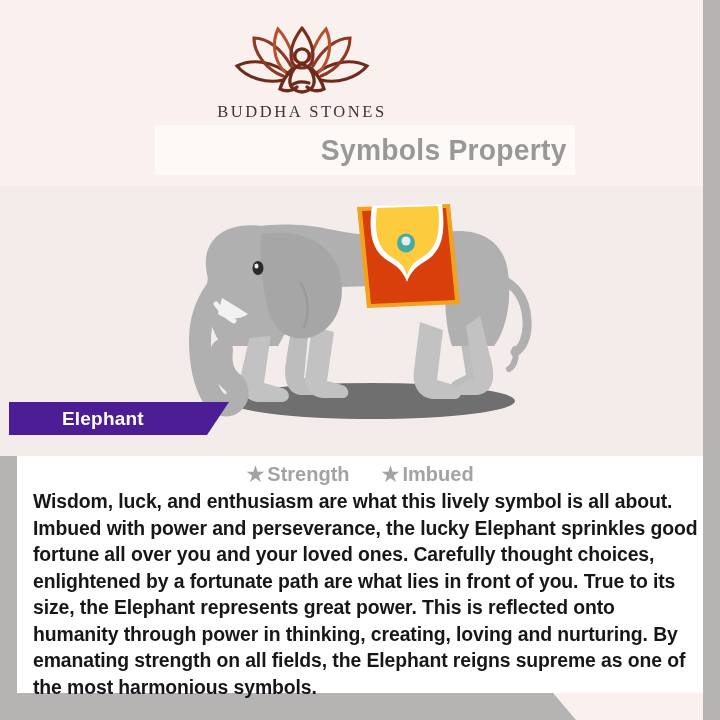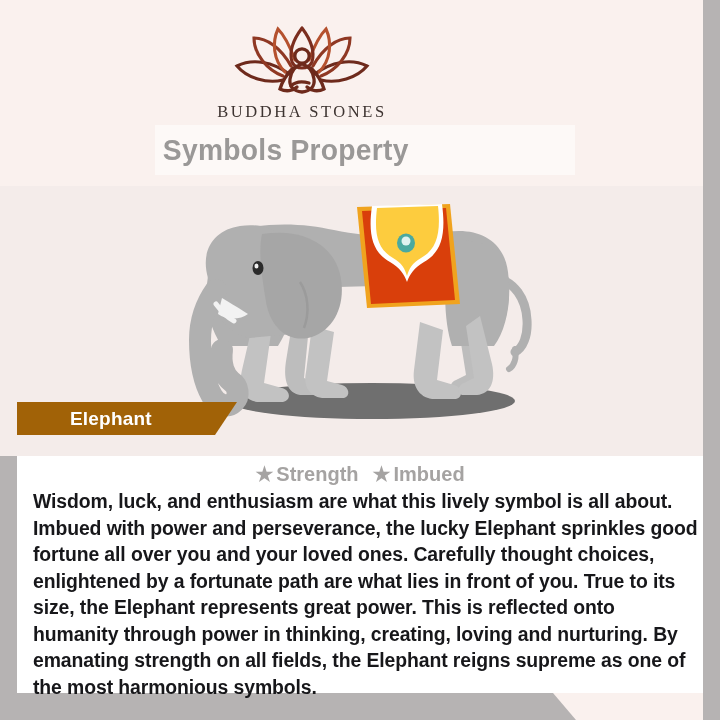--- a/index.html
+++ b/index.html
@@ -79,21 +79,21 @@
   
   .title-banner {
     position: absolute;
     top: 125px;
     left: 155px;
     width: 420px;
     height: 50px;
     background: rgba(255,255,255,0.55);
     display: flex;
     align-items: center;
-    justify-content: flex-start;
+    justify-content: flex-end;
   }
   .title-text {
     font-family: "Liberation Sans Narrow", "Liberation Sans", sans-serif;
     font-size: 30px;
     font-weight: bold;
     color: #9a9897;
     letter-spacing: 0.3px;
     white-space: nowrap;
     transform: scaleX(0.94);
   }
@@ -110,24 +110,24 @@
   .elephant-svg {
     position: absolute;
     top: 0;
     left: 0;
   }
 
   
   .name-tag {
     position: absolute;
     top: 402px;
-    left: 17px;
+    left: 9px;
     width: 220px;
     height: 33px;
-    background: #a16207;
+    background: #4c1d95;
     clip-path: polygon(0 0, 220px 0, 198px 33px, 0 33px);
     display: flex;
     align-items: center;
   }
   .name-tag-text {
     margin-left: 53px;
     font-size: 19px;
     font-weight: bold;
     color: #ffffff;
     letter-spacing: 0.2px;
@@ -146,21 +146,21 @@
     text-align: center;
     padding-top: 6px;
     font-family: "Liberation Sans Narrow", "Liberation Sans", sans-serif;
     font-size: 20px;
     font-weight: bold;
     color: #a5a3a2;
     white-space: nowrap;
   }
   .kw {
     display: inline-block;
-    margin: 0 7px;
+    margin: 0 16px;
   }
   .kw .star {
     margin-right: 3px;
   }
   .paragraph {
     margin: 2px 0 0 0;
     padding: 0 4px 0 16px;
     font-family: "Liberation Sans Narrow", "Liberation Sans", sans-serif;
     font-size: 19.4px;
     font-weight: bold;

